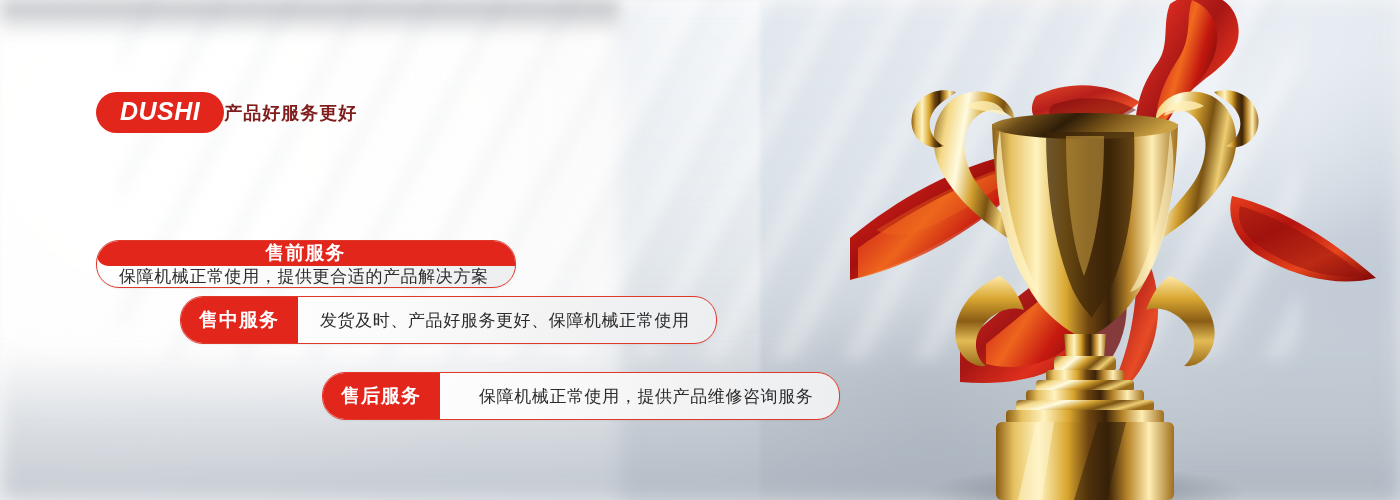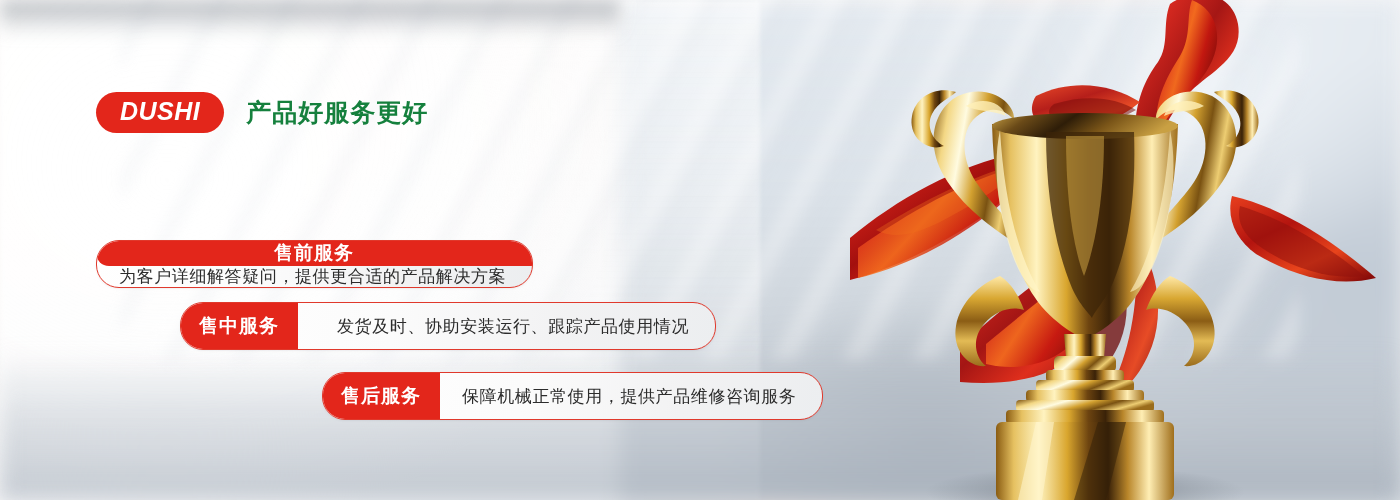--- a/index.html
+++ b/index.html
@@ -53,49 +53,49 @@
     filter:blur(10px);
   }
 
   
   .art{position:absolute;top:0;right:0;width:560px;height:500px;}
   .art svg{position:absolute;top:0;left:0;width:560px;height:500px;}
 
   
   .content{position:absolute;left:0;top:0;width:900px;height:500px;}
 
-  .eyebrow{position:absolute;left:96px;top:92px;display:flex;align-items:center;gap:22px;}
+  .eyebrow{position:absolute;left:96px;top:92px;display:flex;align-items:center;}
   .pill{
     background:#e3261b;color:#fff;border-radius:24px;
     padding:7px 24px 9px;font-size:25px;font-weight:bold;
     letter-spacing:.5px;line-height:1;font-style:italic;
   }
   .eyebrow-text{
-    font-size:25px;font-weight:bold;color:#15803d;letter-spacing:1px;
+    font-size:18px;font-weight:bold;color:#7f1d1d;letter-spacing:1px;
     font-family:"DejaVu Sans","Liberation Sans",sans-serif;
   }
 
   .headline{
     position:absolute;left:95px;top:142px;
     font-size:62px;font-weight:bold;color:#e8201c;
     letter-spacing:5px;line-height:1.05;white-space:nowrap;
     font-family:"DejaVu Sans","Liberation Sans",sans-serif;
   }
 
   .rows{position:absolute;left:0;top:240px;}
   .srow{
     position:relative;display:flex;align-items:stretch;height:46px;
     border:1px solid #e0392c;border-radius:23px;overflow:hidden;
     background:linear-gradient(100deg,#ffffff 0%,#fbfbfb 40%,#f2f2f3 72%,#eceef0 100%);
     box-shadow:0 1px 2px rgba(120,120,130,.10);
     width:max-content;
   }
   .srow-1{margin-left:96px;flex-direction:column;}
-  .srow-2{margin-left:180px;margin-top:14px;gap:17px;}
-  .srow-3{margin-left:322px;margin-top:22px;}
+  .srow-2{margin-left:180px;margin-top:8px;}
+  .srow-3{margin-left:322px;margin-top:28px;gap:17px;}
   .stag{
     background:#e3261b;color:#ffffff;
     display:flex;align-items:center;justify-content:center;
     padding:0 19px;font-size:19px;font-weight:bold;letter-spacing:1px;
     border-radius:23px 0 0 23px;margin:-1px 0 -1px -1px;
     font-family:"DejaVu Sans","Liberation Sans",sans-serif;
   }
   .sdesc{
     display:flex;align-items:center;padding:0 26px 0 22px;
     font-size:17px;color:#2c2c2c;letter-spacing:.6px;white-space:nowrap;
@@ -249,26 +249,26 @@
     <div class="eyebrow">
       <span class="pill">DUSHI</span>
       <span class="eyebrow-text">产品好服务更好</span>
     </div>
 
 
     <div class="rows">
 
       <div class="srow srow-1">
         <span class="stag">售前服务</span>
-        <span class="sdesc">为客户详细解答疑问，提供更合适的产品解决方案</span>
+        <span class="sdesc">保障机械正常使用，提供更合适的产品解决方案</span>
       </div>
 
       <div class="srow srow-2">
         <span class="stag">售中服务</span>
-        <span class="sdesc">发货及时、协助安装运行、跟踪产品使用情况</span>
+        <span class="sdesc">发货及时、产品好服务更好、保障机械正常使用</span>
       </div>
 
       <div class="srow srow-3">
         <span class="stag">售后服务</span>
         <span class="sdesc">保障机械正常使用，提供产品维修咨询服务</span>
       </div>
 
     </div>
   </div>
 </div>

